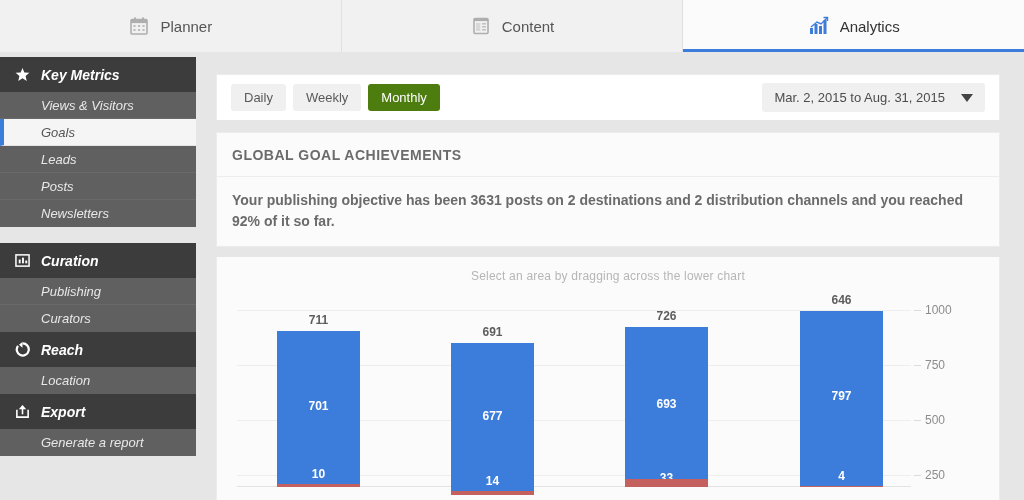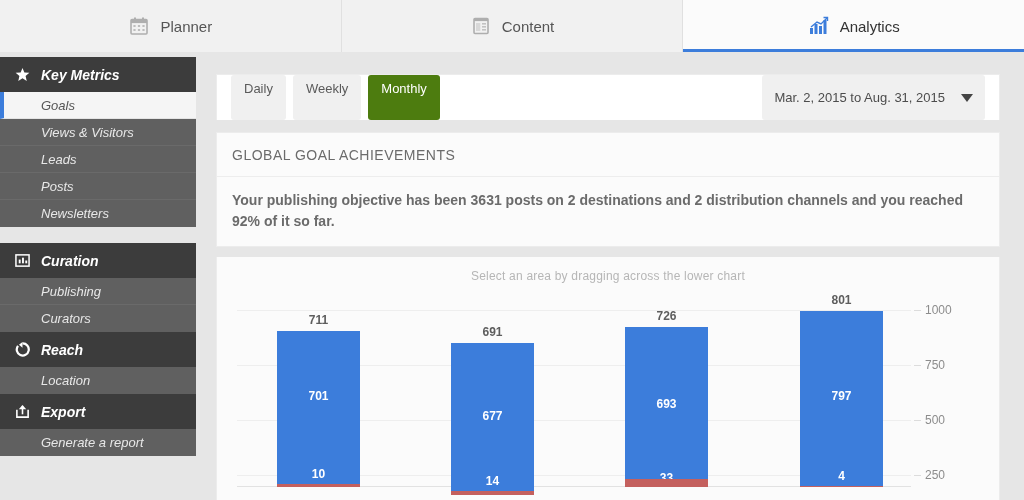--- a/index.html
+++ b/index.html
@@ -118,20 +118,21 @@
     right: 0;
     bottom: 0;
     padding: 17px 24px 0 20px;
     box-sizing: border-box;
   }
 
   .toolbar {
     background: #fff;
     height: 46px;
     display: flex;
+    align-items: center;
     justify-content: space-between;
     padding: 0 14px;
     box-sizing: border-box;
     border: 1px solid #ececec;
     border-bottom: none;
   }
   .seg-group { display: flex; gap: 7px; }
   .seg {
     background: #f0f0f0;
     color: #5a5a5a;
@@ -163,21 +164,21 @@
     border-top: 8px solid #444;
   }
 
   .panel {
     background: #fbfbfb;
     border: 1px solid #ececec;
     margin-top: 12px;
   }
   .panel-title {
     font-size: 14px;
-    font-weight: normal;
+    font-weight: bold;
     color: #6b6b6b;
     letter-spacing: .5px;
     padding: 14px 15px 13px 15px;
     border-bottom: 1px solid #ededed;
   }
   .panel-desc {
     font-size: 14px;
     font-weight: bold;
     color: #6b6b6b;
     padding: 13px 15px 14px 15px;
@@ -329,25 +330,25 @@
 
   <div class="side-group">
     <div class="side-header">
       <span class="side-header-icon">
         <svg width="15" height="15" viewBox="0 0 16 16">
             <polygon points="8,1 10,5.8 15.3,6.2 11.3,9.7 12.5,15 8,12.1 3.5,15 4.7,9.7 0.7,6.2 6,5.8" fill="#fff"></polygon>
           </svg>
       </span>
       <span>Key Metrics</span>
     </div>
+    <div class="side-item">
+      <span>Views &amp; Visitors</span>
+    </div>
     <div class="side-item selected">
       <span>Goals</span>
-    </div>
-    <div class="side-item">
-      <span>Views &amp; Visitors</span>
     </div>
     <div class="side-item">
       <span>Leads</span>
     </div>
     <div class="side-item">
       <span>Posts</span>
     </div>
     <div class="side-item">
       <span>Newsletters</span>
     </div>
@@ -445,21 +446,21 @@
       <div class="gridline" style="top:178px"></div>
       <div class="gridtick" style="top:178px"></div>
       <div class="ylabel" style="top:178px">250</div>
 
       <div class="axis-line"></div>
 
       <div class="bar-stack" style="left:60px; height:156px">
         <div class="total-label">711</div>
         <div class="seg-blue" style="height:153px">
           <div class="inner-label" style="bottom:3px">10</div>
-          <div class="inner-label" style="top:58px">701</div>
+          <div class="inner-label" style="top:68px">701</div>
         </div>
         <div class="seg-red" style="height:3px"></div>
       </div>
       <div class="xlabel" style="left:60px">May '15</div>
 
       <div class="bar-stack" style="left:234px; height:144px">
         <div class="total-label">691</div>
         <div class="seg-blue" style="height:148px">
           <div class="inner-label" style="bottom:3px">14</div>
           <div class="inner-label" style="top:66px">677</div>
@@ -472,21 +473,21 @@
         <div class="total-label">726</div>
         <div class="seg-blue" style="height:152px">
           <div class="inner-label" style="bottom:-6px">33</div>
           <div class="inner-label" style="top:70px">693</div>
         </div>
         <div class="seg-red" style="height:8px"></div>
       </div>
       <div class="xlabel" style="left:408px">Jul '15</div>
 
       <div class="bar-stack" style="left:583px; height:176px">
-        <div class="total-label">801</div>
+        <div class="total-label">646</div>
         <div class="seg-blue" style="height:175px">
           <div class="inner-label" style="bottom:3px">4</div>
           <div class="inner-label" style="top:78px">797</div>
         </div>
         <div class="seg-red" style="height:1px"></div>
       </div>
       <div class="xlabel" style="left:583px">Aug '15</div>
 
     </div>
   </div>

